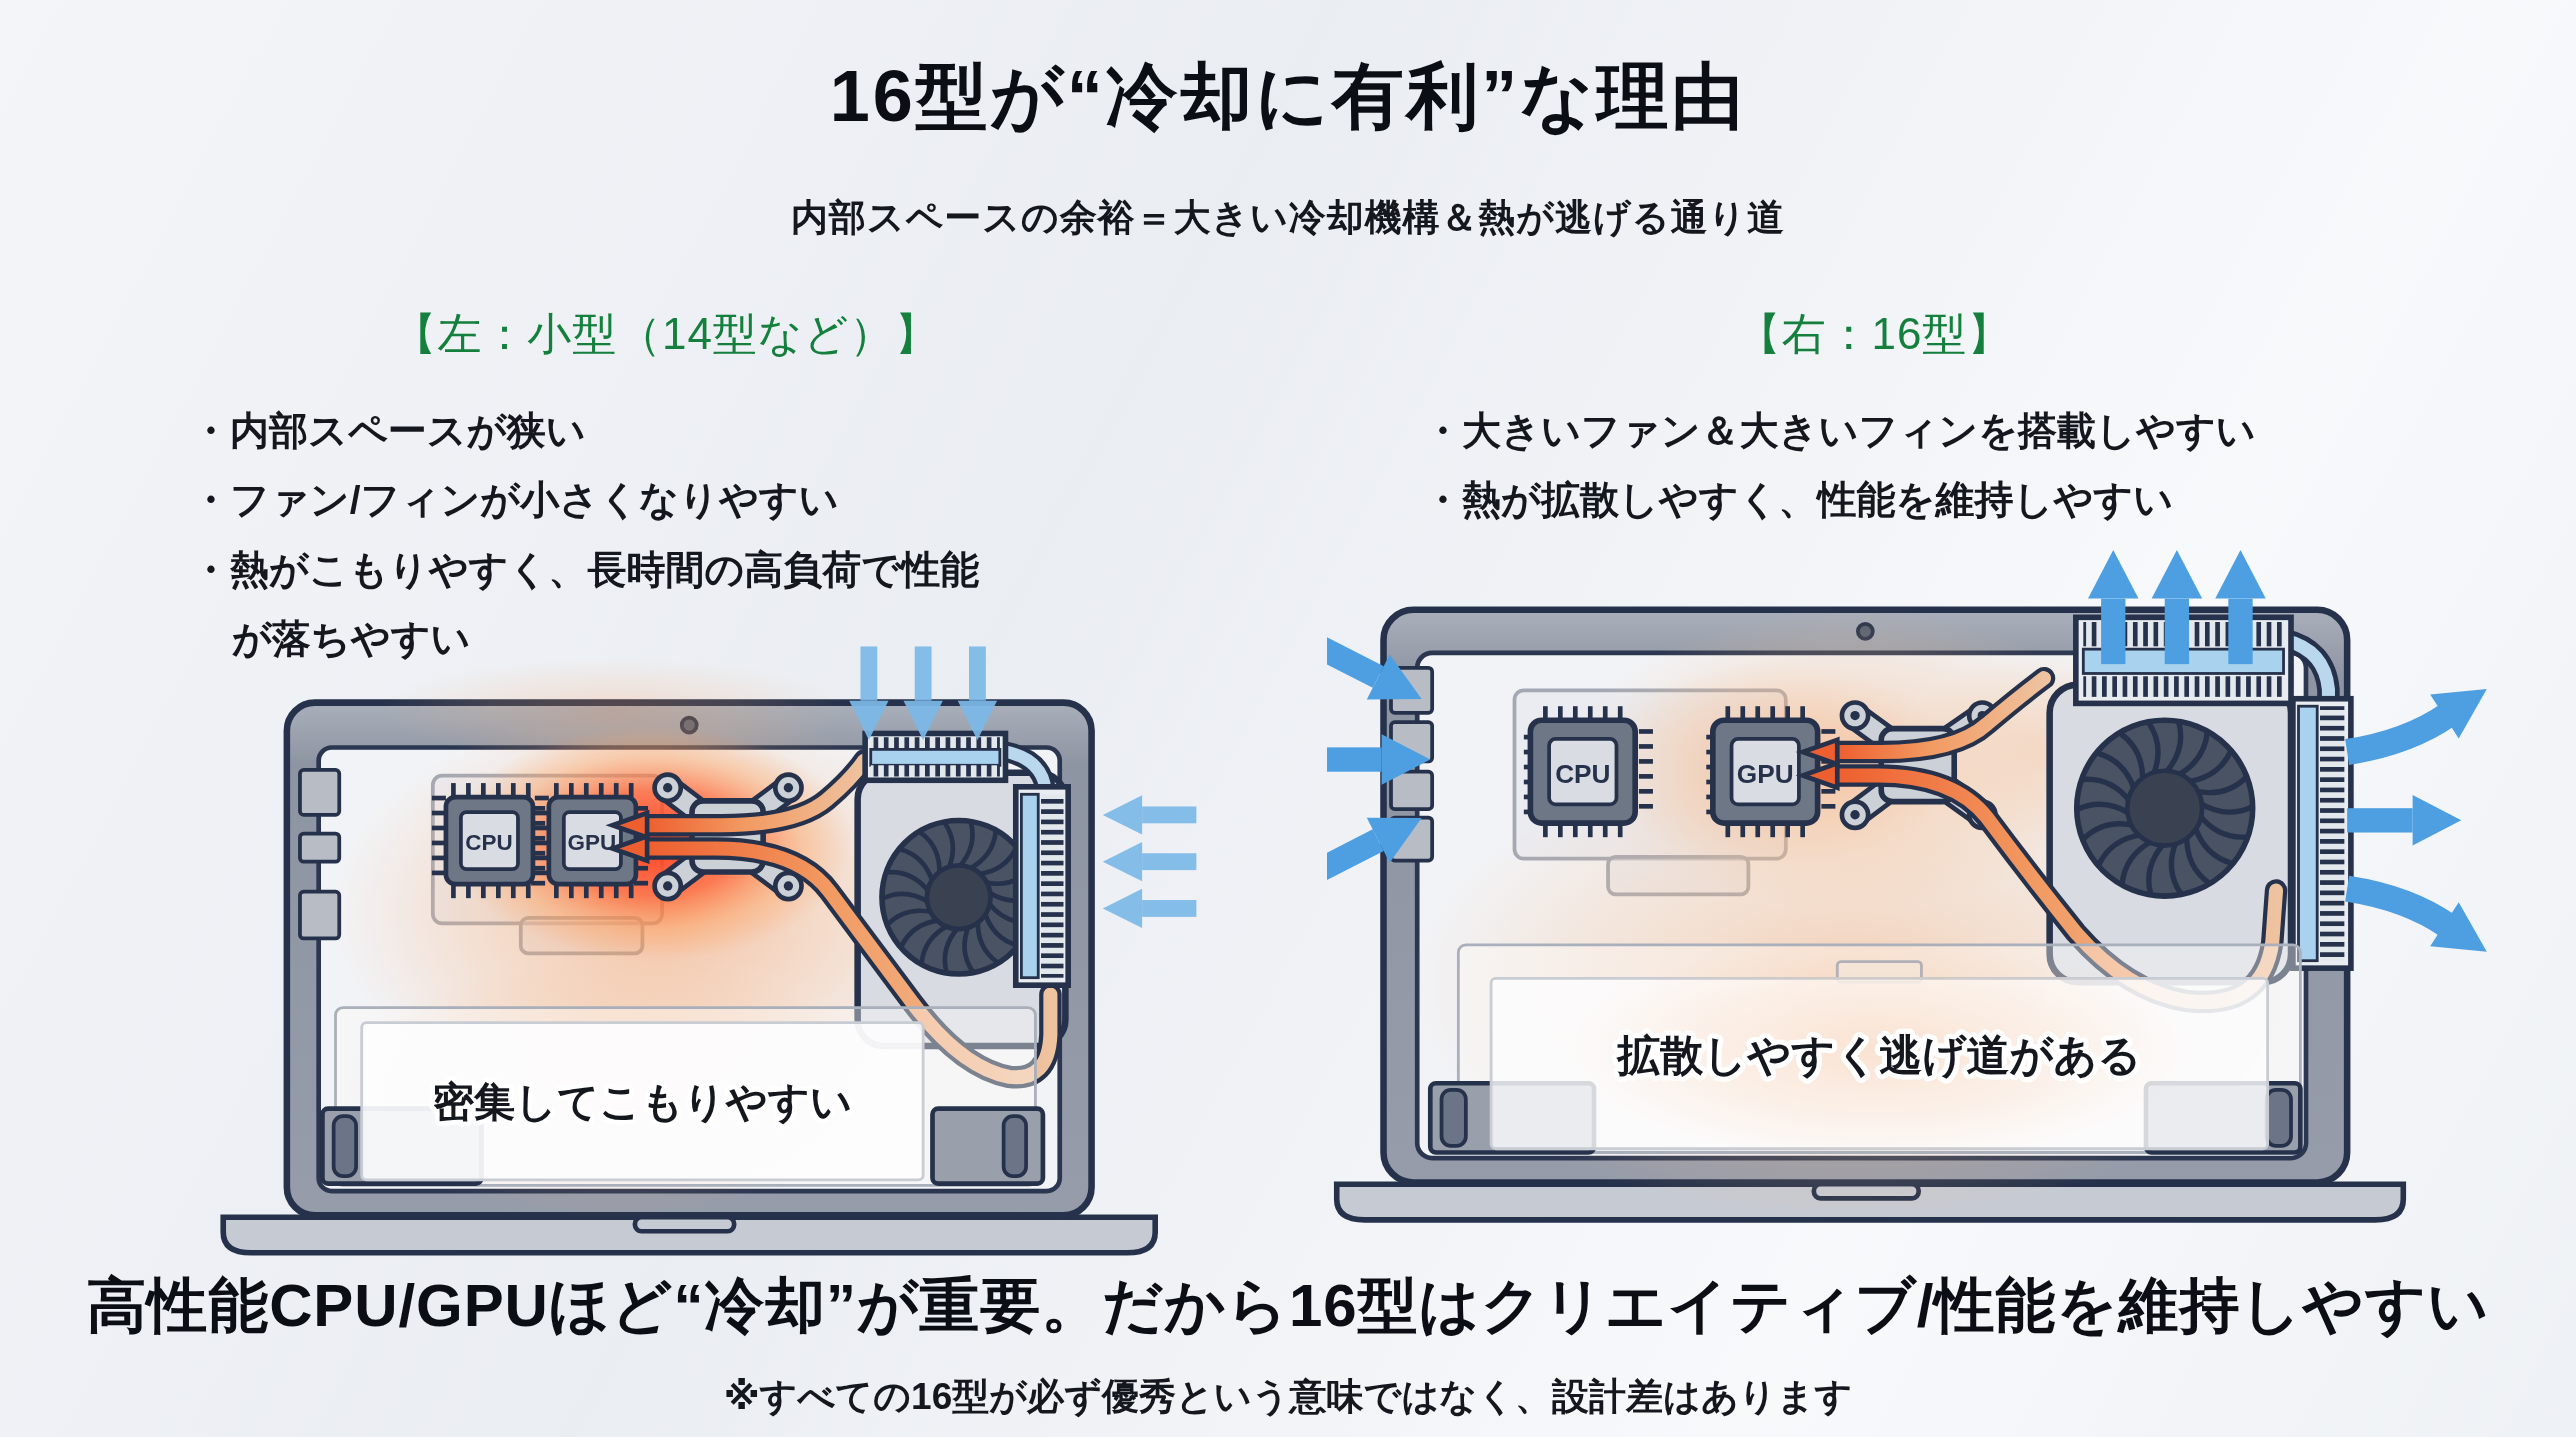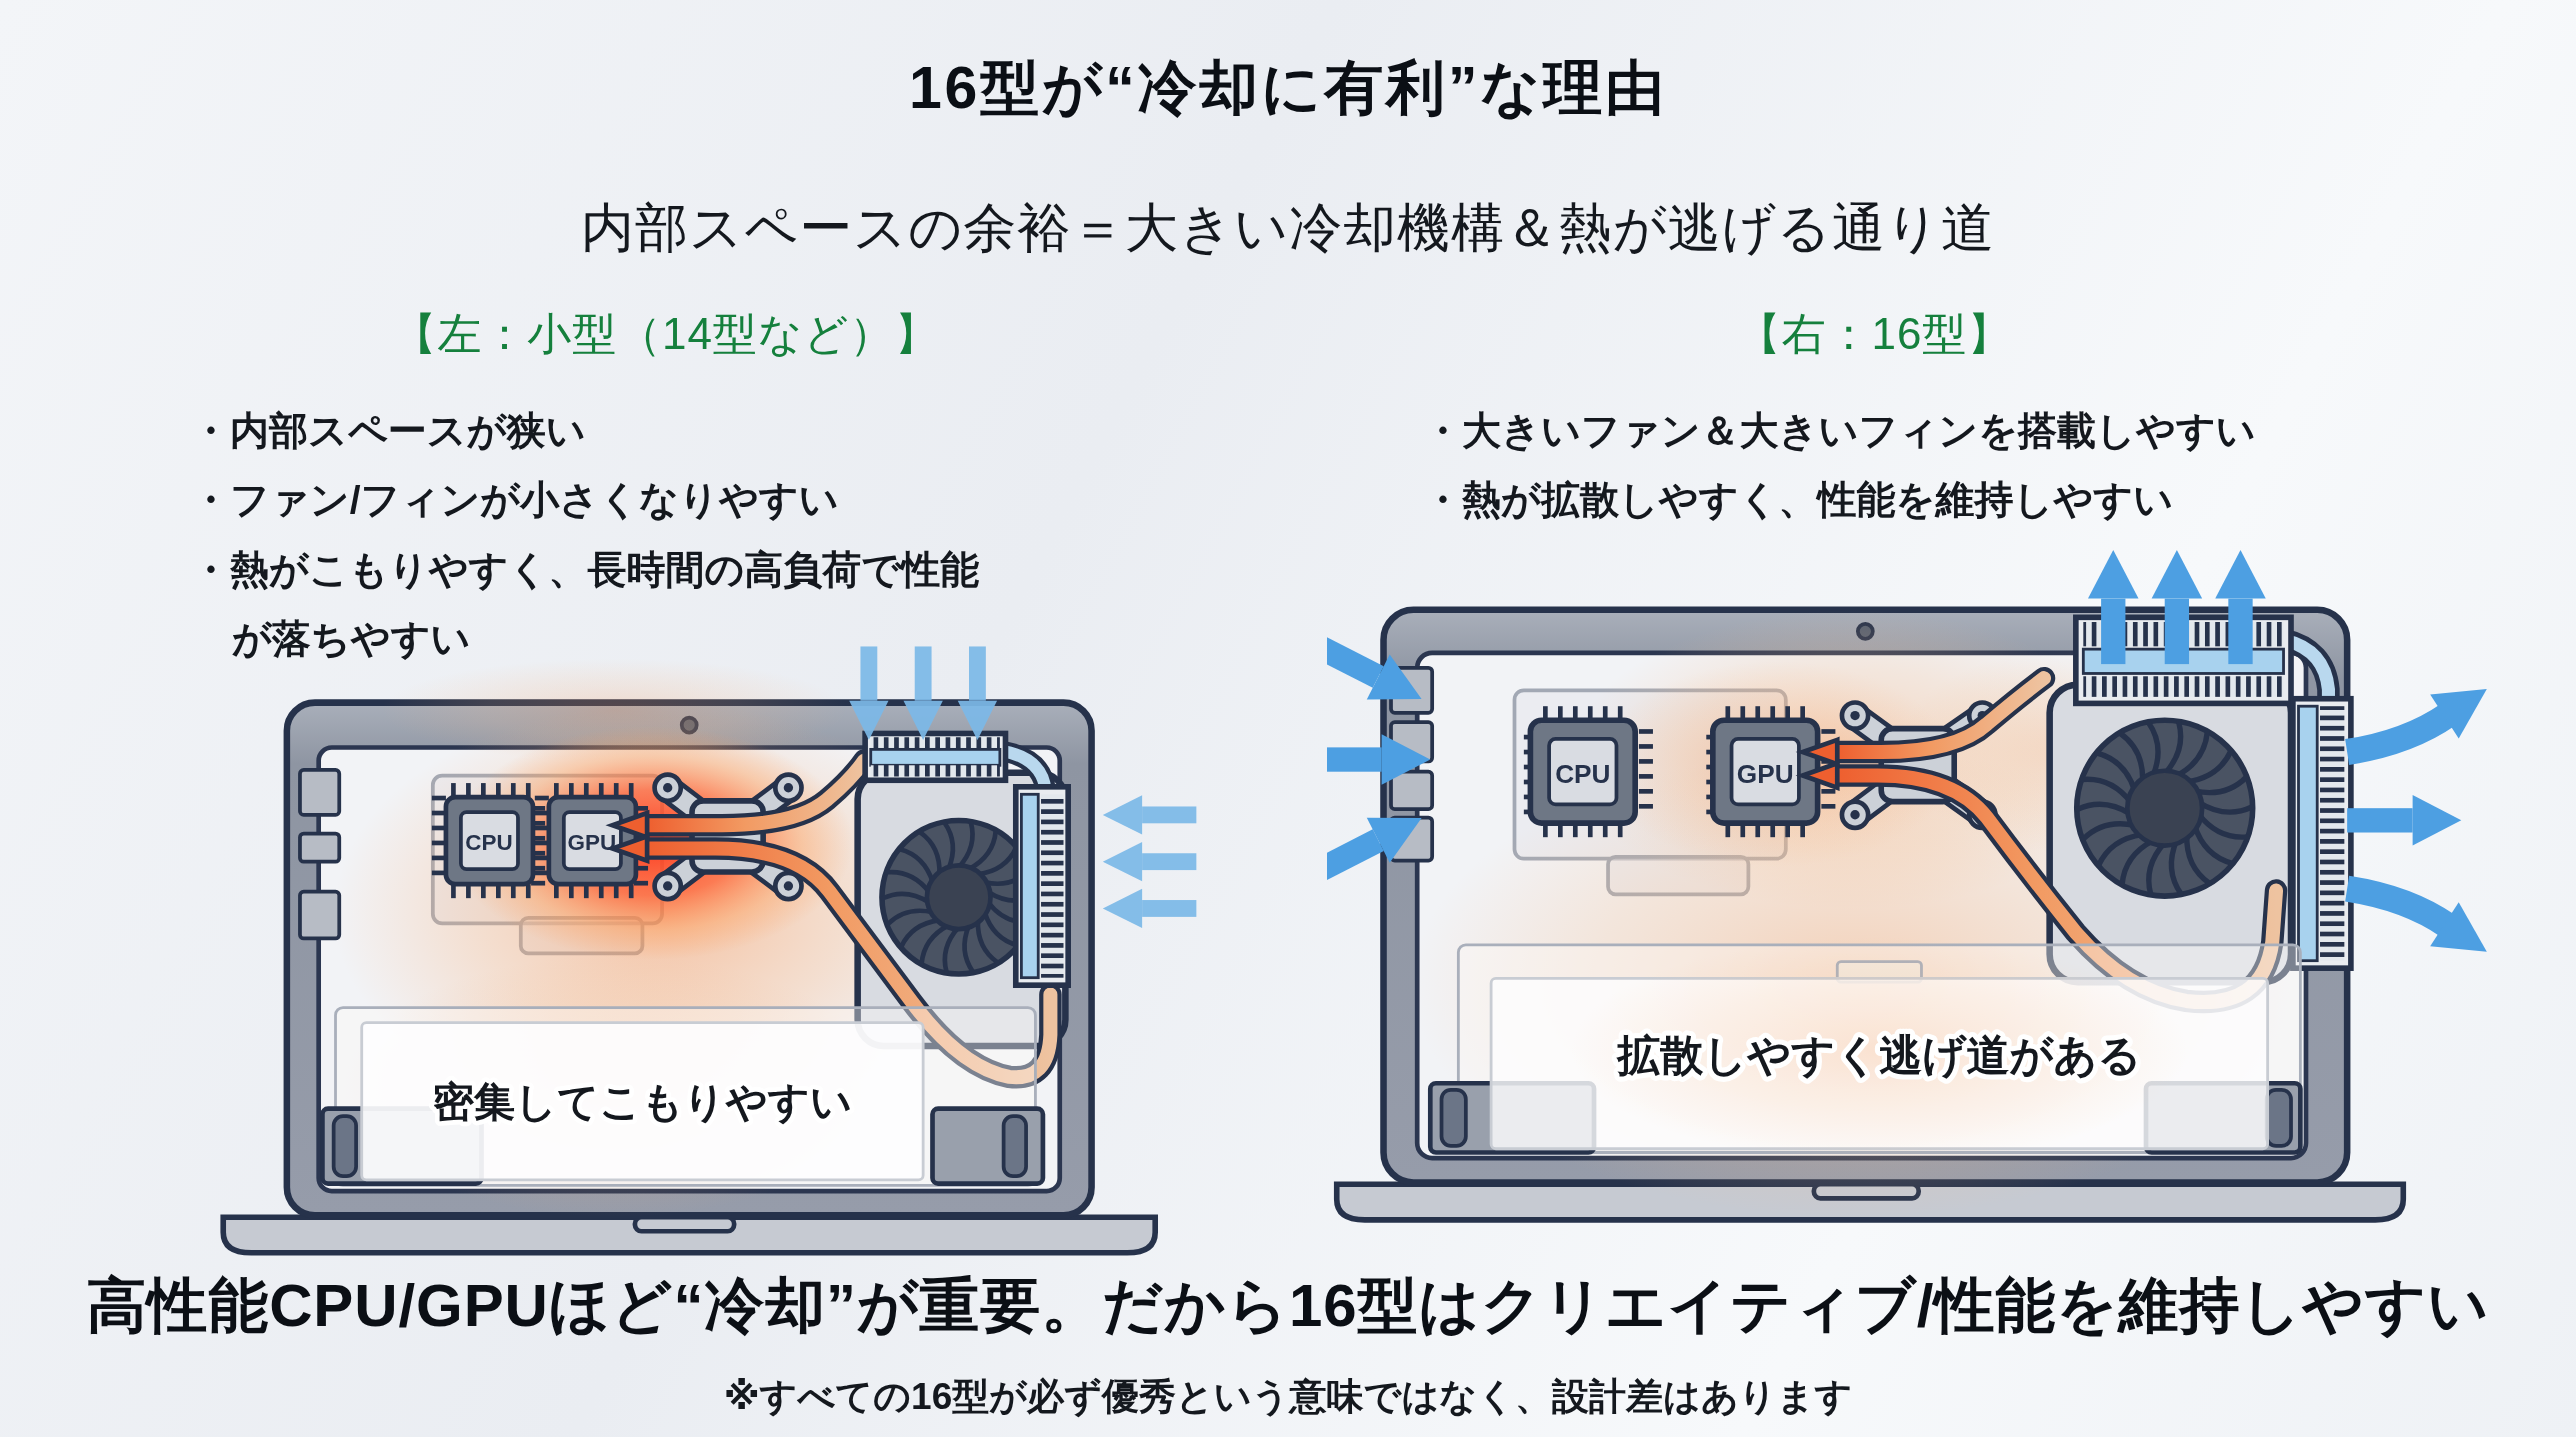--- a/index.html
+++ b/index.html
@@ -5,25 +5,25 @@
   html,body{margin:0;padding:0;}
   body{
     width:2576px;height:1438px;overflow:hidden;position:relative;
     background:linear-gradient(118deg,#f3f5f8 0%,#eaedf2 40%,#f7f9fb 75%,#eef1f5 100%);
     font-family:"Liberation Sans","DejaVu Sans",sans-serif;
     color:#0e1319;
   }
   .abs{position:absolute;}
   .title{
     top:49px;left:0;width:100%;text-align:center;
-    font-size:59px;font-weight:900;letter-spacing:2.8px;color:#0b0f15;
+    font-size:72px;font-weight:900;letter-spacing:2.8px;color:#0b0f15;
   }
   .subtitle{
     top:193px;left:0;width:100%;text-align:center;
-    font-size:53px;font-weight:400;color:#14181e;letter-spacing:0.9px;
+    font-size:37px;font-weight:700;color:#14181e;letter-spacing:0.9px;
   }
   .column{top:305px;}
   .col-left{left:165px;width:1002px;}
   .col-right{left:1369px;width:1011px;}
   .col-heading{
     text-align:center;font-size:44px;font-weight:400;color:#15803d;letter-spacing:0.9px;
   }
   .bullets{margin-top:32px;font-size:39px;font-weight:700;line-height:1.78;color:#14181e;}
   .col-left .bullets{padding-left:26px;width:824px;}
   .col-right .bullets{padding-left:54px;width:936px;}

